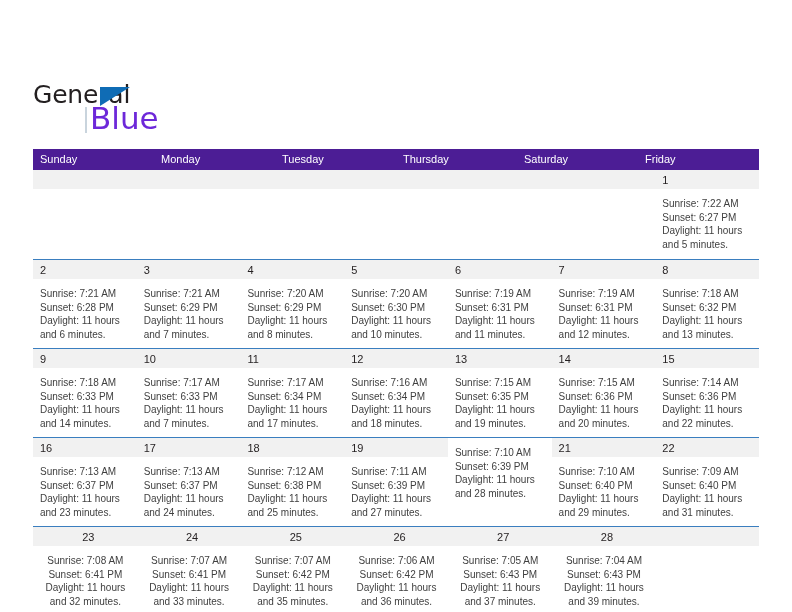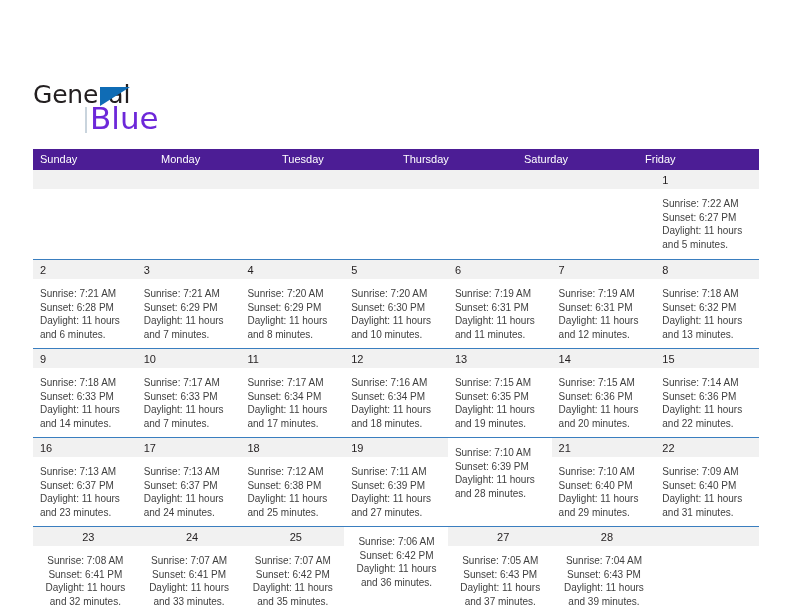--- a/index.html
+++ b/index.html
@@ -437,20 +437,21 @@
           <div class="day-cell">
             <div class="day-num-band"><span class="day-num">25</span></div>
             <div class="day-info">
               <div>Sunrise: 7:07 AM</div>
               <div>Sunset: 6:42 PM</div>
               <div>Daylight: 11 hours</div>
               <div>and 35 minutes.</div>
             </div>
           </div>
           <div class="day-cell">
+            <div class="day-num-band"><span class="day-num">26</span></div>
             <div class="day-info">
               <div>Sunrise: 7:06 AM</div>
               <div>Sunset: 6:42 PM</div>
               <div>Daylight: 11 hours</div>
               <div>and 36 minutes.</div>
             </div>
           </div>
           <div class="day-cell">
             <div class="day-num-band"><span class="day-num">27</span></div>
             <div class="day-info">

